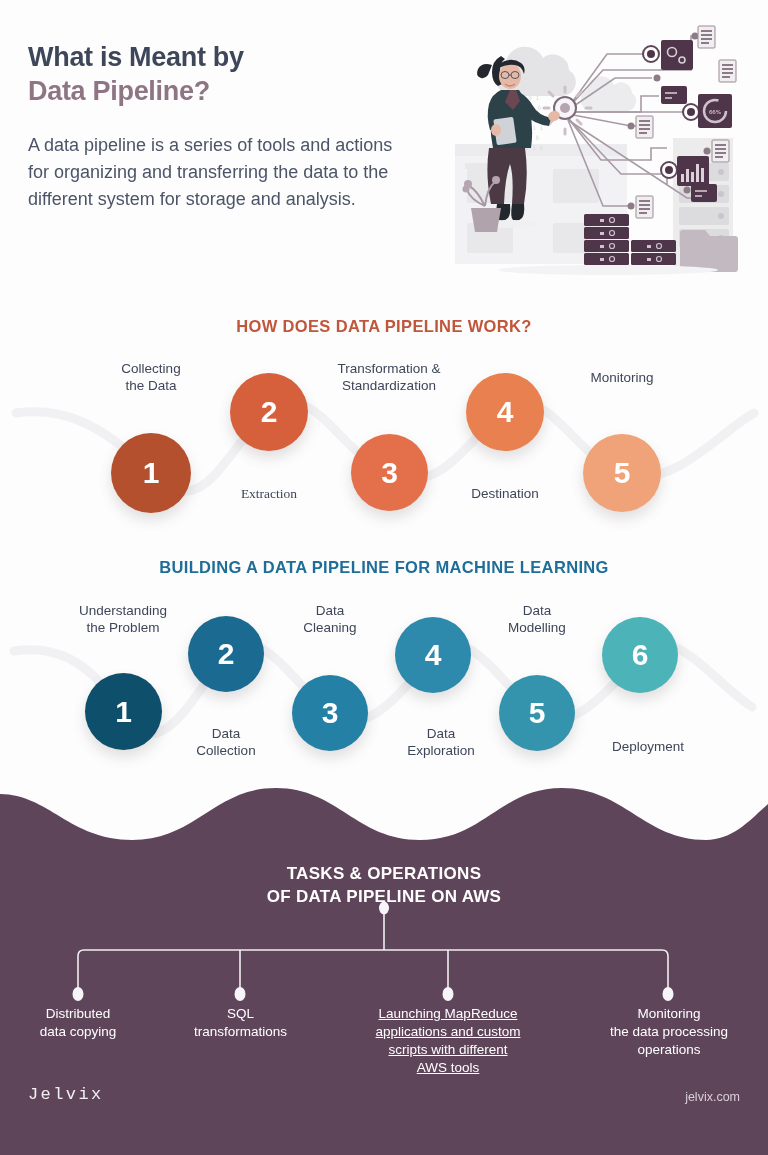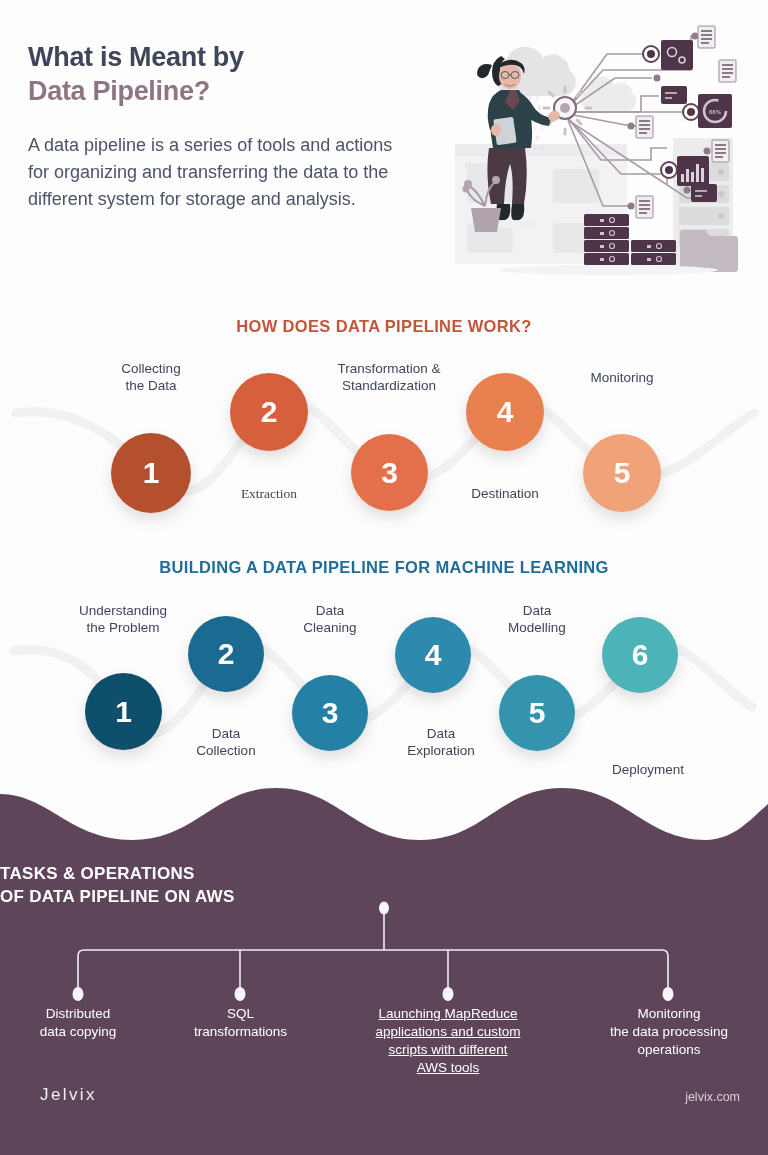--- a/index.html
+++ b/index.html
@@ -57,35 +57,35 @@
     font-size:13.5px; line-height:1.28; color:#3e4659;
     width:180px;
   }
 
   
   #purple{
     position:absolute; left:0; top:778px; width:768px; height:377px;
   }
   #purple-wave{ position:absolute; left:0; top:0; }
   #tasks-title{
-    position:absolute; left:0; top:85px; width:768px; text-align:left;
+    position:absolute; left:0; top:85px; width:768px; text-align:center;
     color:#ffffff; font-size:17px; font-weight:bold;
     line-height:1.35; letter-spacing:0.3px;
   }
   #connector{ position:absolute; left:0; top:120px; }
 
   .task-label{
     position:absolute; text-align:center; color:#ffffff;
     font-size:13.5px; line-height:1.33; font-weight:normal;
   }
 
   #brand-logo{
-    position:absolute; left:40px; top:1085px;
+    position:absolute; left:28px; top:1085px;
     color:#f2eef1; font-size:17px; letter-spacing:2.4px;
-    font-family:Liberation Sans, sans-serif; font-weight:300;
+    font-family:Liberation Mono, monospace; font-weight:300;
   }
   #brand-url{
     position:absolute; right:28px; top:1090px;
     color:#dccfd8; font-size:12.5px;
   }
 </style>
 </head>
 <body>
 
 <div id="page">
@@ -341,21 +341,21 @@
     <div class="node-label" style="left:33px; top:7px; white-space:pre-line;">Understanding
 the Problem</div>
     <div class="node-label" style="left:136px; top:130px; white-space:pre-line;">Data
 Collection</div>
     <div class="node-label" style="left:240px; top:7px; white-space:pre-line;">Data
 Cleaning</div>
     <div class="node-label" style="left:351px; top:130px; white-space:pre-line;">Data
 Exploration</div>
     <div class="node-label" style="left:447px; top:7px; white-space:pre-line;">Data
 Modelling</div>
-    <div class="node-label" style="left:558px; top:143px; white-space:pre-line;margin-top:23px;">Deployment</div>
+    <div class="node-label" style="left:558px; top:143px; white-space:pre-line;">Deployment</div>
   </div>
 
   <div id="purple">
     <svg id="purple-wave" width="768" height="377" viewBox="0 0 768 377">
       <path d="M0 16 C 48 16, 70 62, 132 62 C 196 62, 214 10, 276 10
                C 338 10, 356 62, 420 62 C 484 62, 500 10, 562 10
                C 624 10, 644 62, 706 62 C 734 62, 752 40, 768 26
                L768 377 L0 377 Z" fill="#5f455a"></path>
     </svg>
 

